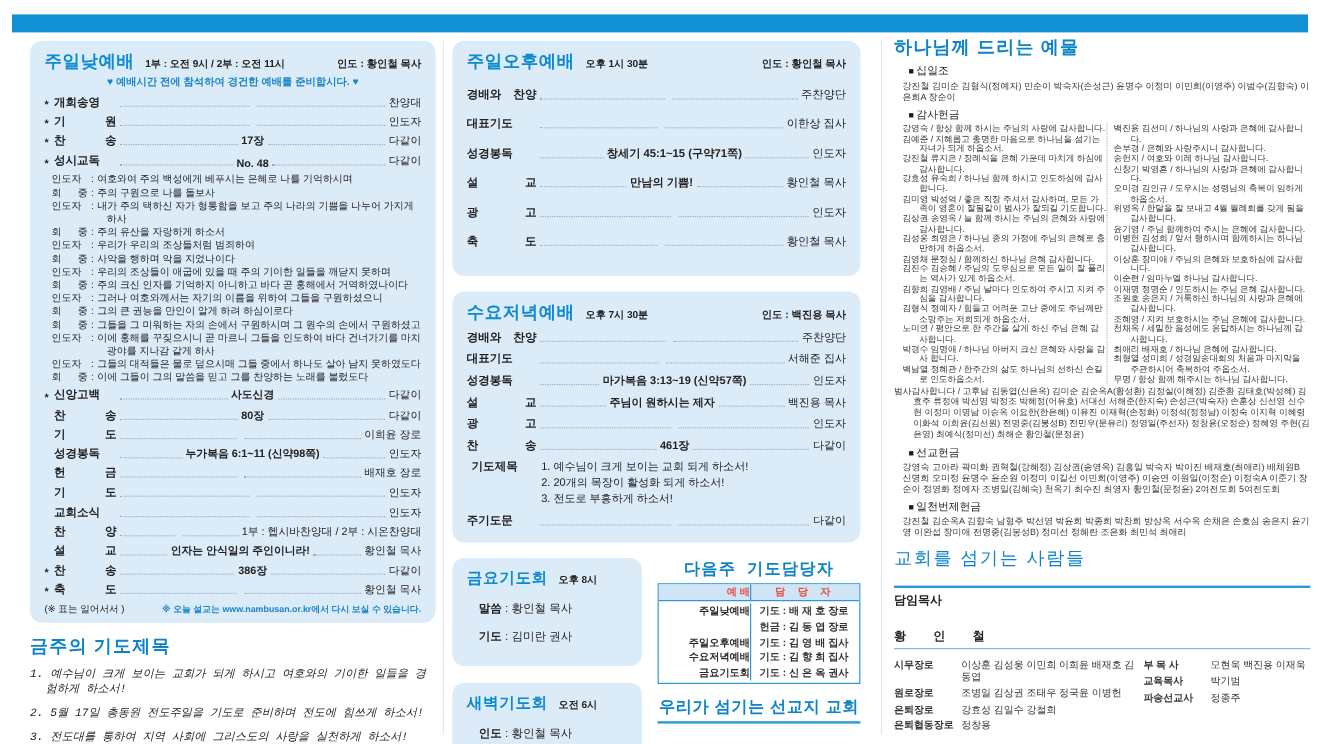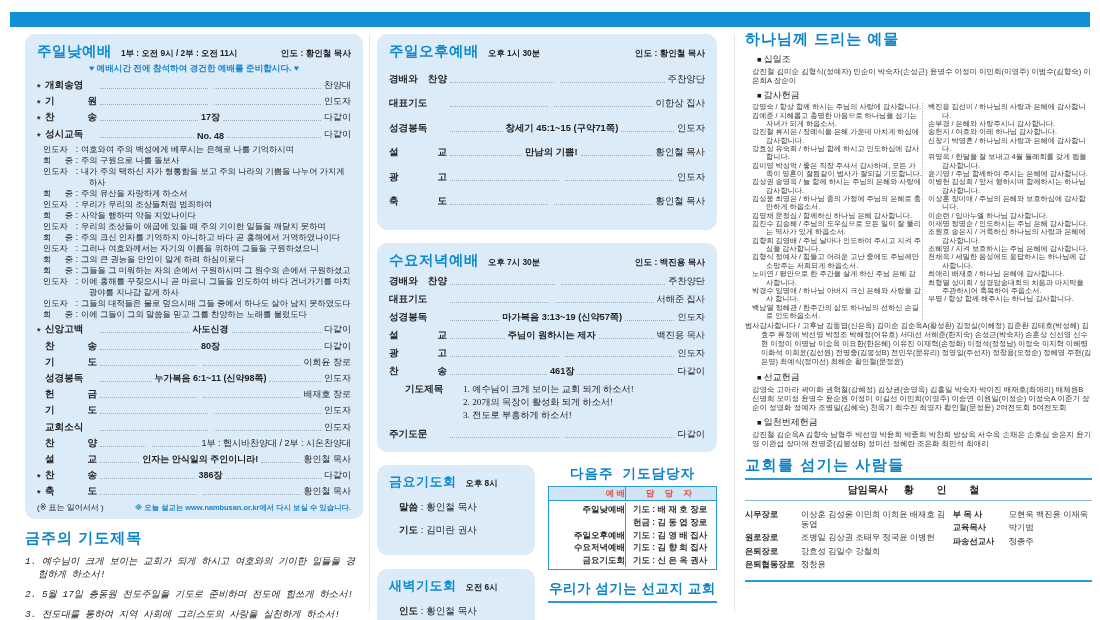--- a/index.html
+++ b/index.html
@@ -41,21 +41,21 @@
   .rd-sep{display:inline-block;width:8px;text-indent:0;text-align:center;}
 
   .p-footer{display:flex;justify-content:space-between;align-items:baseline;margin-top:4px;}
   .fnote-l{font-size:8px;color:#222;}
   .fnote-r{font-size:7.4px;font-weight:bold;color:#1a85c8;}
 
   .sect-title{font-size:15px;font-weight:bold;color:#0d84c8;letter-spacing:1px;}
   #week-prayer{margin-top:10px;}
   .wp-item{font-size:9.4px;font-style:italic;color:#222;margin:8px 0;padding-left:13px;text-indent:-13px;line-height:1.3;font-family:Liberation Mono, monospace;}
 
-  .prayer-topic-row{display:flex;font-size:9.2px;margin:4px 16px;font-family:Liberation Serif, serif;}
+  .prayer-topic-row{display:flex;font-size:9.2px;margin:4px 4px;}
   .pt-label{width:58px;font-weight:bold;font-size:9.6px;color:#222;flex:none;}
   .pt-lines div{line-height:1.45;color:#222;}
 
   .bottom-mid{display:flex;gap:13px;margin-top:13px;}
   .bm-left{width:158px;flex:none;display:flex;flex-direction:column;gap:14px;}
   .bm-right{flex:1;}
   .kv-row{margin:10px 0 4px 10px;font-size:9.6px;color:#222;}
   .kv-label{font-weight:bold;}
 
   .nw-title{font-size:13.5px;font-weight:bold;color:#0d84c8;text-align:center;letter-spacing:1px;margin-bottom:3px;font-family:Liberation Mono, monospace;}
@@ -74,23 +74,23 @@
 
   .off-head{font-size:9px;font-weight:normal;color:#1b1b1b;margin:4px 12px 1px;}
   .off-head::before{content:"■ ";font-size:7.5px;}
   .off-block{font-size:7.5px;line-height:1.22;color:#333;padding-left:7px;}
   .thanks-cols{display:flex;padding-left:7px;}
   .thanks-col{width:50%;box-sizing:border-box;}
   .thanks-col.right{border-left:1px dotted #a3bccd;padding-left:5px;}
   .t-item{font-size:7.2px;line-height:1.16;color:#333;padding-left:14px;text-indent:-14px;}
   .thanks-all{font-size:7.3px;line-height:1.22;color:#333;padding-left:16px;text-indent:-16px;margin-top:2px;}
 
-  .sv-title{font-size:15px;font-weight:bold;color:#0d84c8;letter-spacing:1.5px;margin:8px 0 3px;}
+  .sv-title{font-size:15px;font-weight:normal;color:#0d84c8;letter-spacing:1.5px;margin:8px 0 13px;}
   .sv-table{border-top:2px solid #2a9ad6;border-bottom:2px solid #2a9ad6;}
-  .sv-head{display:flex;justify-content:center;gap:16px;padding:3px 0;border-bottom:1px solid #8fb8d4;font-size:10px;font-weight:bold;color:#222;}
+  .sv-head{display:flex;justify-content:center;gap:16px;padding:3px 0;border-bottom:1px solid #8fb8d4;font-size:10px;font-weight:bold;color:#222;flex-direction:column;}
   .sv-head .sv-name{letter-spacing:10px;}
   .sv-body{display:flex;padding:5px 0 7px;}
   .sv-leftcol{flex:1.45;}
   .sv-rightcol{flex:1;padding-left:6px;}
   .sv-row{display:flex;margin:2.5px 0;font-size:8.3px;color:#333;}
   .sv-role{width:56px;flex:none;font-weight:bold;white-space:nowrap;}
   .sv-names{flex:1;line-height:1.25;}
 </style>
 </head>
 <body>
@@ -550,20 +550,21 @@
     <div class="thanks-col right">
 
         <div class="t-item">백진용 김선미 / 하나님의 사랑과 은혜에 감사합니다.</div>
 
         <div class="t-item">손부경 / 은혜와 사랑주시니 감사합니다.</div>
 
         <div class="t-item">송헌지 / 여호와 이레 하나님 감사합니다.</div>
 
         <div class="t-item">신창기 박영흔 / 하나님의 사랑과 은혜에 감사합니다.</div>
 
+        <div class="t-item">오미경 김인규 / 도우시는 성령님의 축복이 임하게 하옵소서.</div>
 
         <div class="t-item">위영옥 / 한달을 잘 보내고 4월 월례회를 갖게 됨을 감사합니다.</div>
 
         <div class="t-item">윤기영 / 주님 함께하여 주시는 은혜에 감사합니다.</div>
 
         <div class="t-item">이병헌 김성희 / 앞서 행하시며 함께하시는 하나님 감사합니다.</div>
 
         <div class="t-item">이상훈 장미애 / 주님의 은혜와 보호하심에 감사합니다.</div>
 
         <div class="t-item">이순련 / 임마누엘 하나님 감사합니다.</div>

